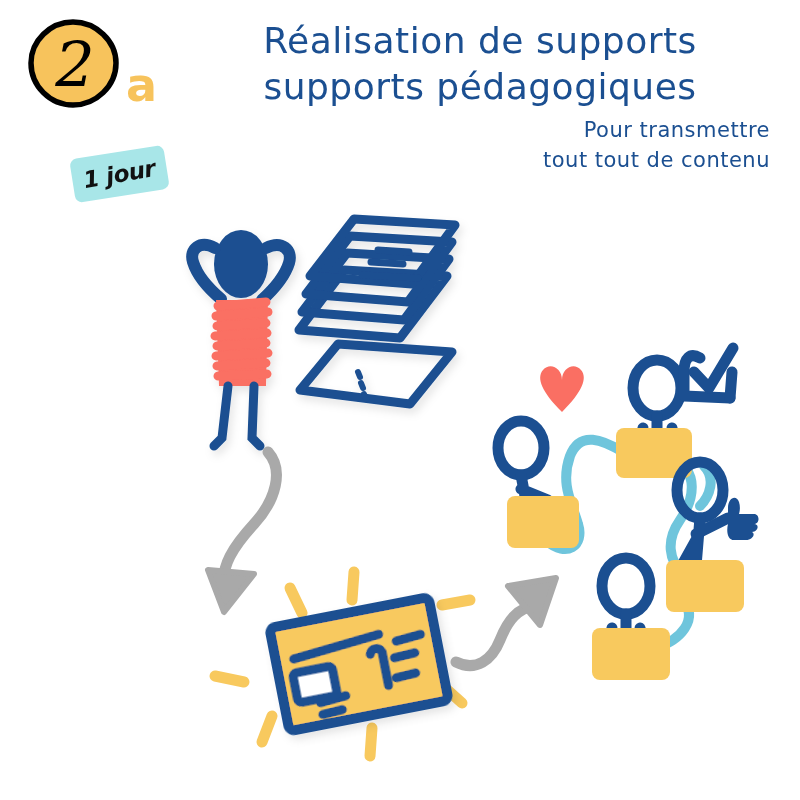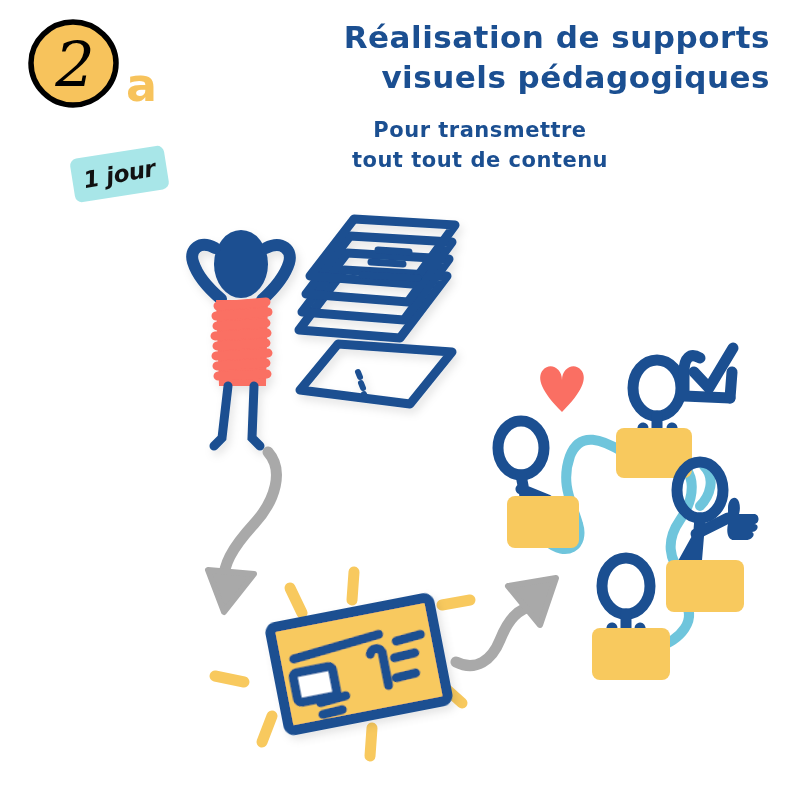--- a/index.html
+++ b/index.html
@@ -85,41 +85,41 @@
   
   #title-block {
     position: absolute;
     left: 190px;
     top: 18px;
     width: 580px;
     text-align: center;
   }
   .title-line {
     font-family: "DejaVu Sans", sans-serif;
-    font-size: 31px;
-    font-weight: 700;
+    font-size: 36px;
+    font-weight: 400;
     color: #1B4F91;
     line-height: 1.28;
     letter-spacing: 0.5px;
-    text-align: right;
   }
   #subtitle-block {
     position: absolute;
     left: 190px;
     top: 115px;
     width: 580px;
     text-align: center;
   }
   .subtitle-line {
     font-family: "DejaVu Sans", sans-serif;
     font-size: 21px;
-    font-weight: 700;
+    font-weight: 400;
     color: #1B4F91;
     line-height: 1.45;
     letter-spacing: 0.5px;
+    text-align: right;
   }
 
   
   #illustration {
     position: absolute;
     left: 0;
     top: 0;
     width: 800px;
     height: 800px;
   }
@@ -137,21 +137,21 @@
     <div id="logo-mark">2</div>
     <div id="logo-a">a</div>
   </div>
 
   <div id="badge">
     <span id="badge-label">1 jour</span>
   </div>
 
   <div id="title-block">
     <div class="title-line">Réalisation de supports</div>
-    <div class="title-line">visuels pédagogiques</div>
+    <div class="title-line">supports pédagogiques</div>
   </div>
   <div id="subtitle-block">
     <div class="subtitle-line">Pour transmettre</div>
     <div class="subtitle-line">tout tout de contenu</div>
   </div>
 
   <svg id="illustration" viewBox="0 0 800 800">
 
     <defs>
       <filter id="softshadow" x="-25%" y="-25%" width="160%" height="160%">

